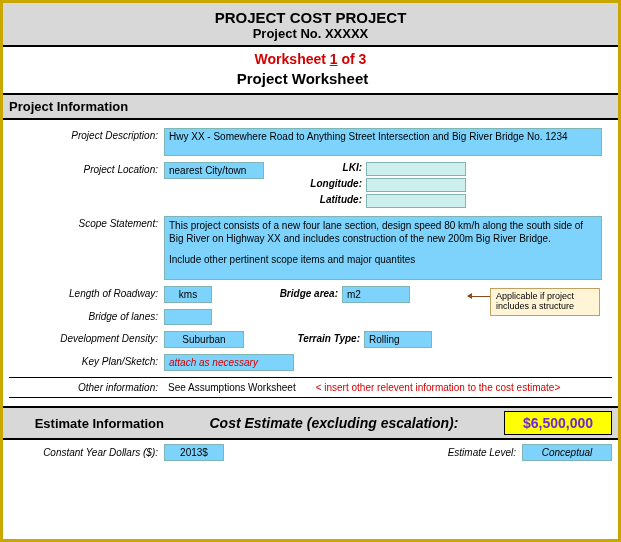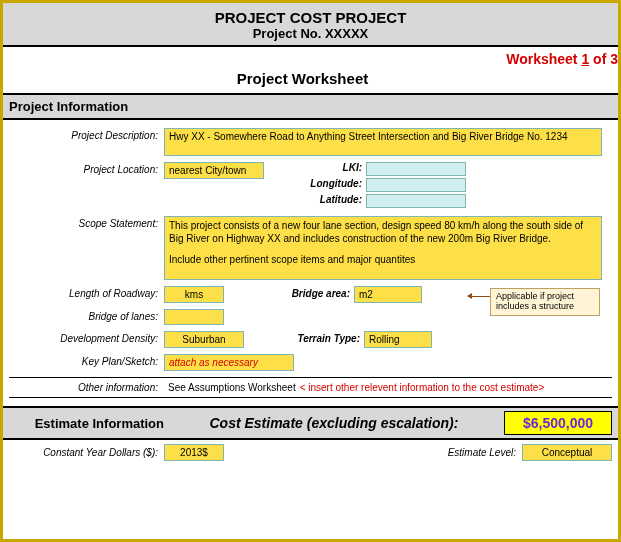--- a/index.html
+++ b/index.html
@@ -1,43 +1,43 @@
 <!DOCTYPE html>
 <html><head>
 <meta charset="utf-8">
 <style>
 * { box-sizing: border-box; margin: 0; padding: 0; }
 body { font-family: Arial, sans-serif; font-size: 10px; background: #fff; width: 621px; }
 .outer { border: 3px solid #c7a700; width: 621px; height: 542px; position: relative; overflow: hidden; }
 .header { background: #d8d8d8; padding: 6px 0 4px 0; border-bottom: 2px solid #000; text-align: center; }
 .header .title1 { font-weight: bold; font-size: 15px; }
 .header .title2 { font-weight: bold; font-size: 13px; }
-.ws-line { text-align: right; color: #d40000; font-weight: bold; font-size: 14px; padding: 4px 0 1px 0; }
+.ws-line { text-align: center; color: #d40000; font-weight: bold; font-size: 14px; padding: 4px 0 1px 0; }
 .ws-line .underline { text-decoration: underline; }
 .subtitle { text-align: center; font-weight: bold; font-size: 15px; padding: 2px 16px 6px 0; }
 .section-hdr { background: #d8d8d8; border-top: 2px solid #000; border-bottom: 2px solid #000; font-weight: bold; font-size: 13px; padding: 4px 6px; }
 .content { position: relative; padding: 8px 6px 0 6px; }
 .row { display: flex; align-items: flex-start; margin-bottom: 6px; position: relative; }
 .label { width: 155px; text-align: right; font-style: italic; font-size: 10px; padding-right: 6px; padding-top: 2px; }
 .label2 { width: 90px; text-align: right; font-style: italic; font-weight: bold; font-size: 10px; padding-right: 4px; padding-top: 2px; }
-.cell { background: #fde047; border: 1px solid #7fb5b5; padding: 2px 4px; font-size: 10px; min-height: 16px; }
+.cell { background: #7dd3fc; border: 1px solid #7fb5b5; padding: 2px 4px; font-size: 10px; min-height: 16px; }
 .cell-wide { width: 438px; }
 .cell-big { width: 438px; min-height: 64px; line-height: 1.3; }
-.cell-small { width: 60px; text-align: center; }
+.cell-small { width: 48px; text-align: center; }
 .cell-med { width: 68px; text-align: left; }
 .cell-red { color: #d40000; width: 130px; font-style: italic; }
 .geo-block { margin-left: 30px; }
 .geo-row { display: flex; margin-bottom: 2px; }
 .geo-label { width: 72px; text-align: right; font-weight: bold; font-style: italic; font-size: 10px; padding-right: 4px; }
 .geo-cell { background: #cfeeee; border: 1px solid #7fb5b5; width: 100px; min-height: 14px; }
 .callout { position: absolute; right: 12px; top: 2px; }
 .callout-line { position: absolute; width: 22px; height: 1px; background: #8a4a1a; top: 8px; left: -22px; }
 .callout-line::before { content: ""; position: absolute; left: -4px; top: -3px; border: 3px solid transparent; border-right: 5px solid #8a4a1a; }
 .callout-box { background: #fff4d6; border: 1px solid #c0a060; padding: 3px 5px; font-size: 9px; width: 110px; line-height: 1.1; }
-.other-info { font-size: 10px; padding: 2px 4px; display: flex; gap: 4px; }
+.other-info { font-size: 10px; padding: 2px 4px; display: flex; gap: 20px; }
 .other-info .red { color: #d40000; }
 .hr-thin { border-top: 1px solid #000; margin: 2px 0; }
 .est-hdr { background: #d8d8d8; border-top: 2px solid #000; border-bottom: 2px solid #000; display: flex; align-items: center; padding: 3px 6px; }
 .est-hdr .est-label { font-weight: bold; font-size: 13px; width: 155px; text-align: right; }
 .est-hdr .est-center { flex: 1; text-align: center; font-weight: bold; font-style: italic; font-size: 14px; }
 .est-hdr .est-amount { background: #ffff00; border: 1px solid #000; font-weight: bold; font-size: 14px; padding: 3px 18px; color: #6d28d9; }
 .bottom-row { display: flex; align-items: center; padding: 4px 6px; }
 .bottom-row .lbl { width: 155px; text-align: right; font-style: italic; font-size: 10px; padding-right: 6px; }
 .bottom-row .lbl2 { text-align: right; font-style: italic; font-size: 10px; padding-right: 6px; margin-left: auto; }
 </style>
@@ -137,16 +137,16 @@
   <div class="est-hdr">
     <div class="est-label">Estimate Information</div>
     <div class="est-center">Cost Estimate (excluding escalation):</div>
     <div class="est-amount">$6,500,000</div>
   </div>
 
   <div class="bottom-row">
     <div class="lbl">Constant Year Dollars ($):</div>
     <div class="cell" style="width:60px;text-align:center;">2013$</div>
     <div class="lbl2">Estimate Level:</div>
-    <div class="cell" style="width:90px;text-align:center;">Conceptual</div>
+    <div class="cell" style="width:90px;text-align:center;font-style:italic;">Conceptual</div>
   </div>
 
 </div>
 
 </body></html>

